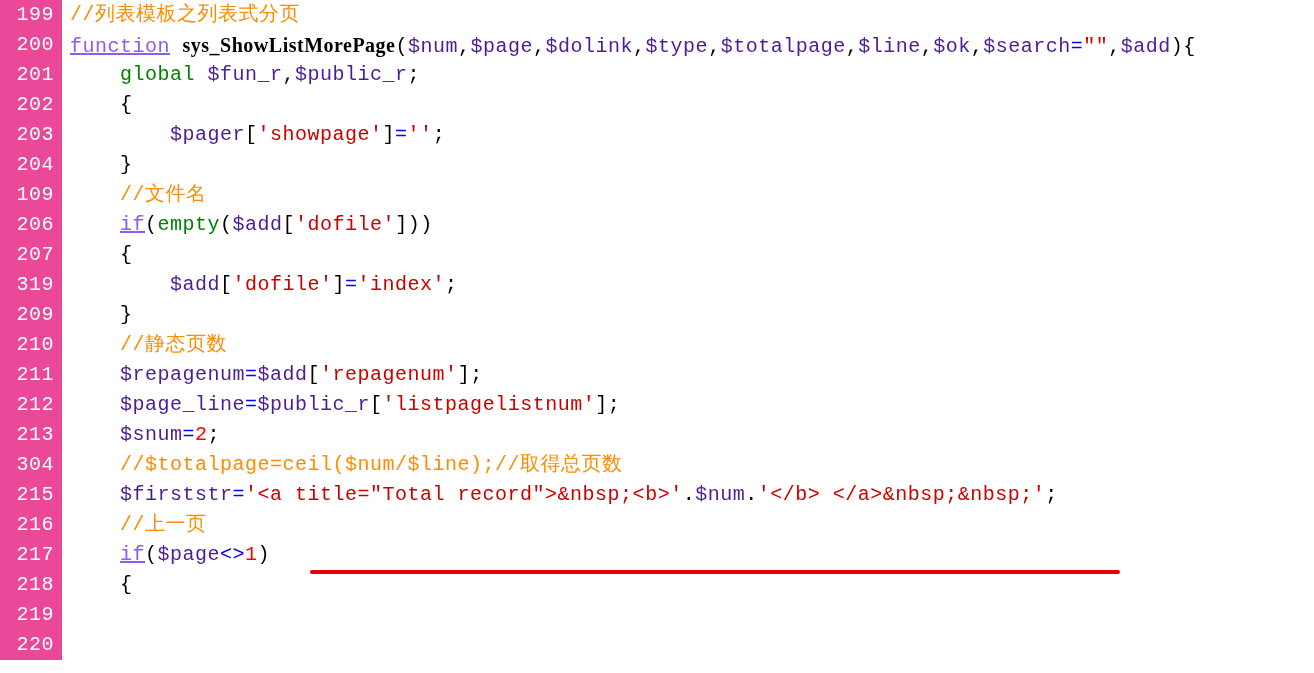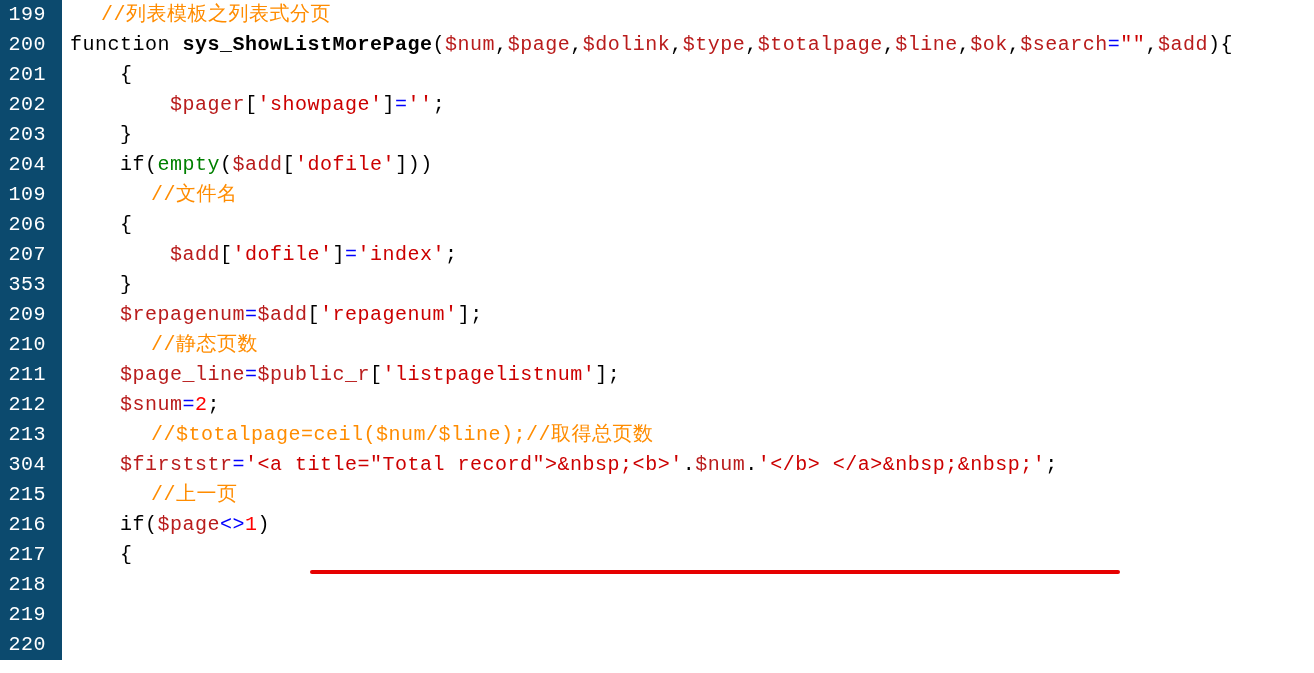--- a/index.html
+++ b/index.html
@@ -12,46 +12,46 @@
   font-size: 20px;
   background: #ffffff;
   letter-spacing: 0.5px;
   overflow: hidden;
 }
 .editor {
   display: flex;
   width: 100%;
 }
 .gutter {
-  background: #0c4a6e;
+  background: #ec4899;
   color: #ffffff;
   text-align: right;
-  padding: 0 16px 0 4px;
+  padding: 0 8px 0 4px;
   user-select: none;
   flex-shrink: 0;
   width: 62px;
 }
 .gutter div {
   height: 30px;
   line-height: 30px;
 }
 .code {
   flex: 1;
   padding-left: 8px;
   position: relative;
 }
 .line {
   height: 30px;
   line-height: 30px;
   white-space: pre;
 }
-.comment { color: #ff8c00; margin-left: 31px; }
-.keyword { color: #000000; }
-.func { color: #000000; font-weight: bold; }
-.var { color: #b91c1c; }
+.comment { color: #ff8c00; }
+.keyword { color: #8b5cf6; text-decoration: underline; }
+.func { color: #000000; font-weight: bold; font-family: Liberation Serif, serif; }
+.var { color: #4c1d95; }
 .string { color: #cc0000; }
 .num { color: #ff0000; }
 .op { color: #0000ff; }
 .punct { color: #000000; }
 .plain { color: #000000; }
 .green { color: #008000; }
 .underline-wrap {
   position: absolute;
   height: 4px;
   background: #e60000;
@@ -65,48 +65,49 @@
   <div class="gutter" id="gutter">
       <div>199</div>
       <div>200</div>
       <div>201</div>
       <div>202</div>
       <div>203</div>
       <div>204</div>
       <div>109</div>
       <div>206</div>
       <div>207</div>
-      <div>353</div>
+      <div>319</div>
       <div>209</div>
       <div>210</div>
       <div>211</div>
       <div>212</div>
       <div>213</div>
       <div>304</div>
       <div>215</div>
       <div>216</div>
       <div>217</div>
       <div>218</div>
       <div>219</div>
       <div>220</div>
     </div>
   <div class="code" id="code">
     <div class="underline-wrap" id="underline" style="top: 570px; left: 248px; width: 810px;"></div>
   <div class="line"><span class="comment">//列表模板之列表式分页</span></div>
       <div class="line"><span class="keyword">function</span><span class="plain"> </span><span class="func">sys_ShowListMorePage</span><span class="punct">(</span><span class="var">$num</span><span class="punct">,</span><span class="var">$page</span><span class="punct">,</span><span class="var">$dolink</span><span class="punct">,</span><span class="var">$type</span><span class="punct">,</span><span class="var">$totalpage</span><span class="punct">,</span><span class="var">$line</span><span class="punct">,</span><span class="var">$ok</span><span class="punct">,</span><span class="var">$search</span><span class="op">=</span><span class="string">""</span><span class="punct">,</span><span class="var">$add</span><span class="punct">){</span></div>
+      <div class="line"><span class="plain">    </span><span class="green">global</span><span class="plain"> </span><span class="var">$fun_r</span><span class="punct">,</span><span class="var">$public_r</span><span class="punct">;</span></div>
       <div class="line"><span class="plain">    </span><span class="punct">{</span></div>
       <div class="line"><span class="plain">        </span><span class="var">$pager</span><span class="punct">[</span><span class="string">'showpage'</span><span class="punct">]</span><span class="op">=</span><span class="string">''</span><span class="punct">;</span></div>
       <div class="line"><span class="plain">    </span><span class="punct">}</span></div>
+      <div class="line"><span class="plain">    </span><span class="comment">//文件名</span></div>
       <div class="line"><span class="plain">    </span><span class="keyword">if</span><span class="punct">(</span><span class="green">empty</span><span class="punct">(</span><span class="var">$add</span><span class="punct">[</span><span class="string">'dofile'</span><span class="punct">]))</span></div>
-      <div class="line"><span class="plain">    </span><span class="comment">//文件名</span></div>
       <div class="line"><span class="plain">    </span><span class="punct">{</span></div>
       <div class="line"><span class="plain">        </span><span class="var">$add</span><span class="punct">[</span><span class="string">'dofile'</span><span class="punct">]</span><span class="op">=</span><span class="string">'index'</span><span class="punct">;</span></div>
       <div class="line"><span class="plain">    </span><span class="punct">}</span></div>
+      <div class="line"><span class="plain">    </span><span class="comment">//静态页数</span></div>
       <div class="line"><span class="plain">    </span><span class="var">$repagenum</span><span class="op">=</span><span class="var">$add</span><span class="punct">[</span><span class="string">'repagenum'</span><span class="punct">];</span></div>
-      <div class="line"><span class="plain">    </span><span class="comment">//静态页数</span></div>
       <div class="line"><span class="plain">    </span><span class="var">$page_line</span><span class="op">=</span><span class="var">$public_r</span><span class="punct">[</span><span class="string">'listpagelistnum'</span><span class="punct">];</span></div>
       <div class="line"><span class="plain">    </span><span class="var">$snum</span><span class="op">=</span><span class="num">2</span><span class="punct">;</span></div>
       <div class="line"><span class="plain">    </span><span class="comment">//$totalpage=ceil($num/$line);//取得总页数</span></div>
       <div class="line"><span class="plain">    </span><span class="var">$firststr</span><span class="op">=</span><span class="string">'&lt;a title="Total record"&gt;&amp;nbsp;&lt;b&gt;'</span><span class="punct">.</span><span class="var">$num</span><span class="punct">.</span><span class="string">'&lt;/b&gt; &lt;/a&gt;&amp;nbsp;&amp;nbsp;'</span><span class="punct">;</span></div>
       <div class="line"><span class="plain">    </span><span class="comment">//上一页</span></div>
       <div class="line"><span class="plain">    </span><span class="keyword">if</span><span class="punct">(</span><span class="var">$page</span><span class="op">&lt;&gt;</span><span class="num">1</span><span class="punct">)</span></div>
       <div class="line"><span class="plain">    </span><span class="punct">{</span></div>
     </div>
 </div>
 

